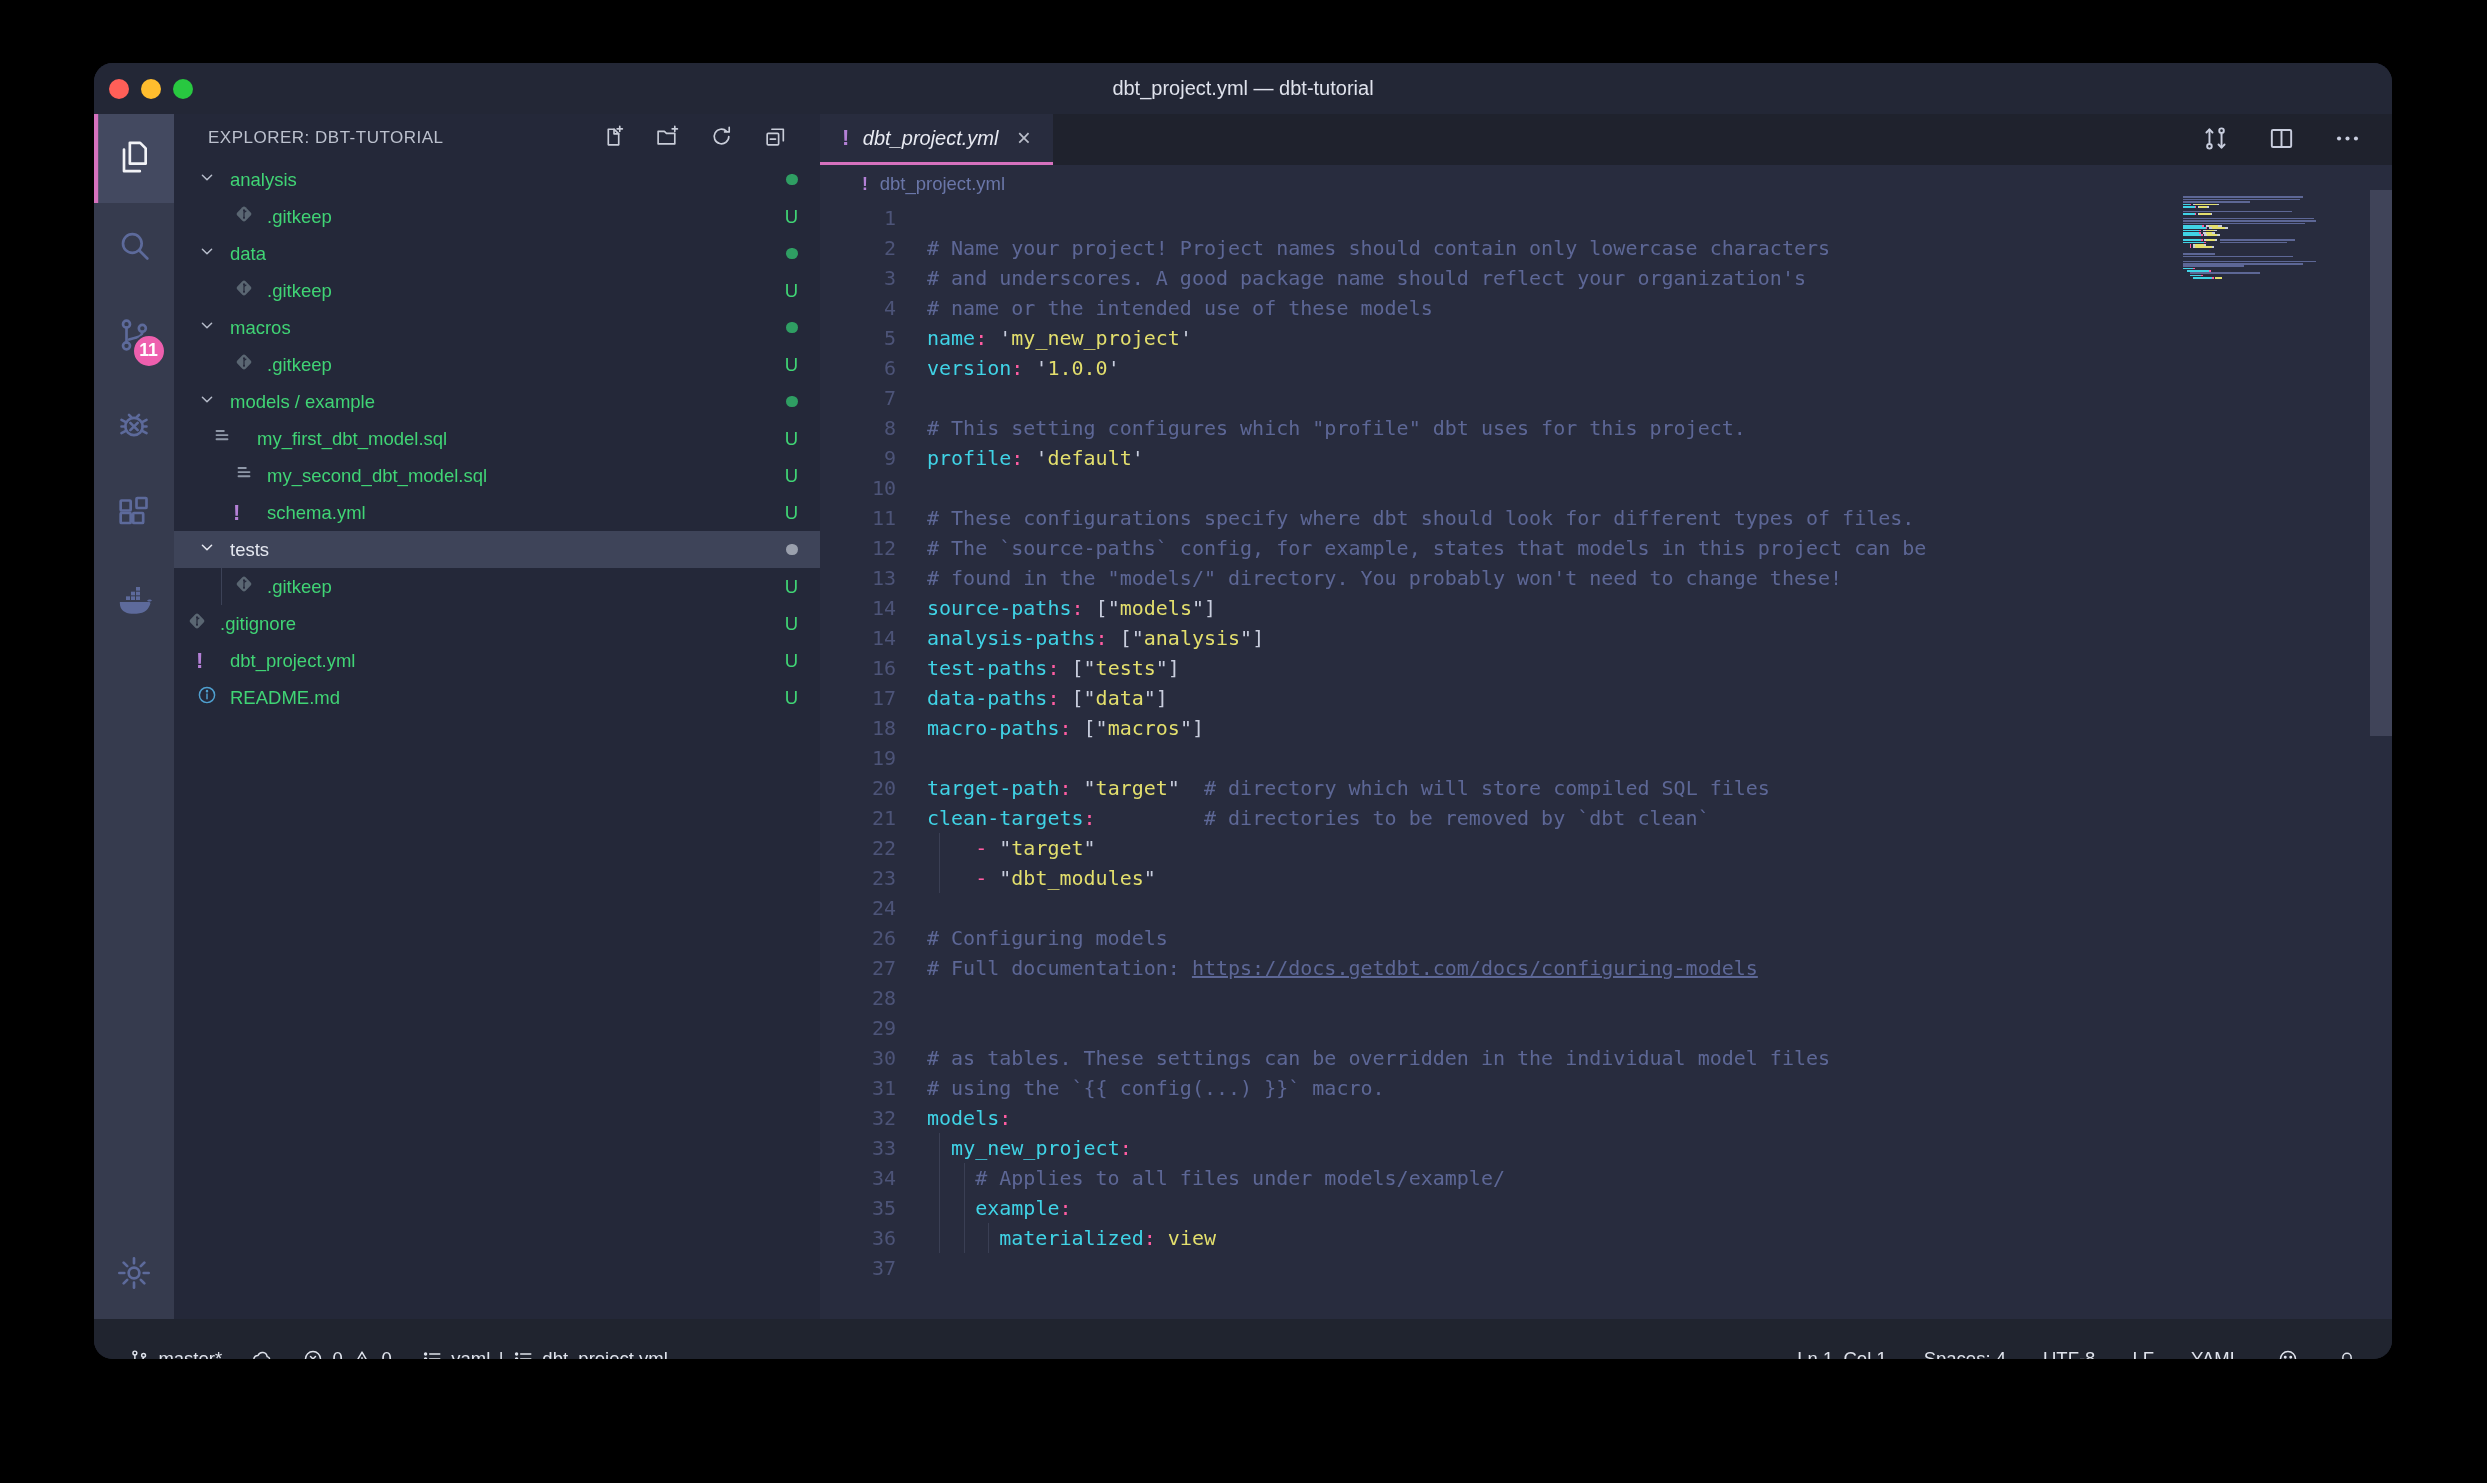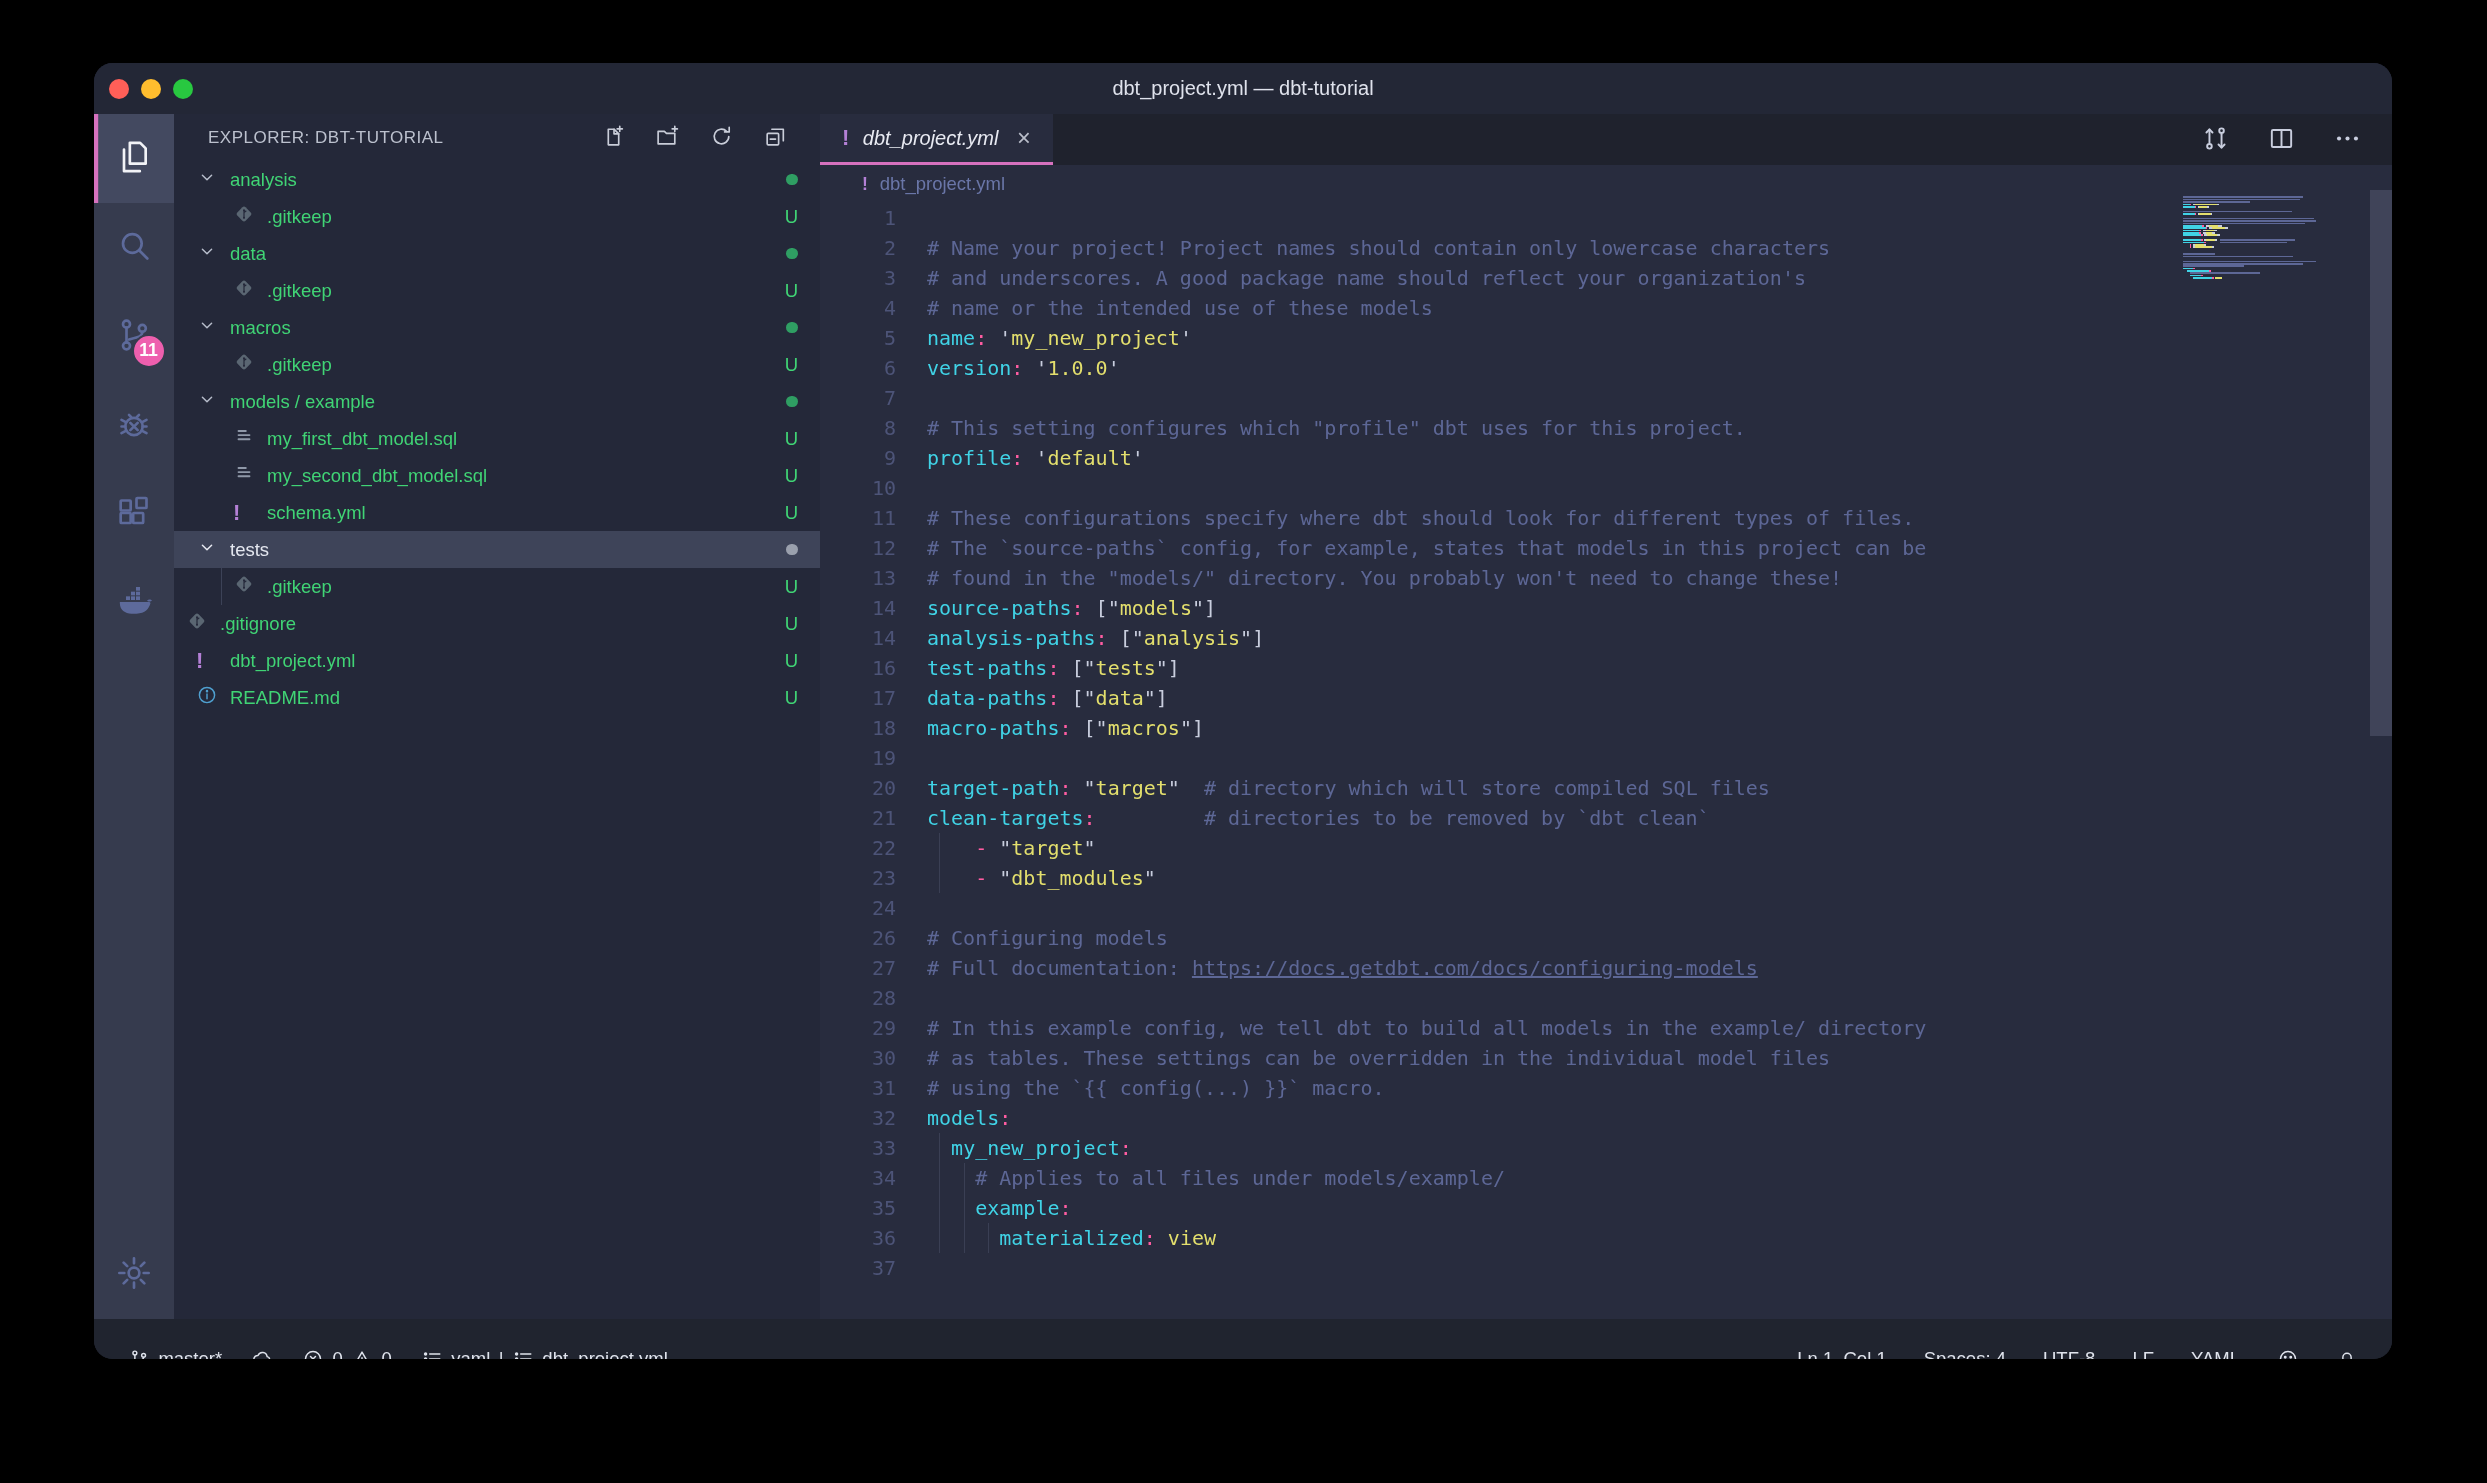--- a/index.html
+++ b/index.html
@@ -263,21 +263,21 @@
           </div>
           <div class="tree-row" style="padding-left: 22px;">
             <span class="tr-slot">
               <span class="chev"><svg viewBox="0 0 24 24" fill="none" stroke="currentColor" stroke-width="1.6" stroke-linecap="round" stroke-linejoin="round">
                   <path d="M7 10l5 5 5-5"></path>
                 </svg></span>
             </span>
             <span class="tr-label">models / example</span>
             <span class="dot green"></span>
           </div>
-          <div class="tree-row" style="padding-left: 59px;">
+          <div class="tree-row" style="padding-left: 37px; gap: 12px;">
             <span class="tr-slot">
               <span class="icon-sql"><svg viewBox="0 0 24 24" fill="none" stroke="currentColor" stroke-width="1.6" stroke-linecap="round" stroke-linejoin="round">
                   <path d="M6 6.5h8M6 11h12M6 15.5h12" stroke-width="2"></path>
                 </svg></span>
             </span>
             <span class="tr-label">my_first_dbt_model.sql</span>
             <span class="git-badge">U</span>
           </div>
           <div class="tree-row" style="padding-left: 59px; text-align: center;">
             <span class="tr-slot">
@@ -404,21 +404,21 @@
           <div class="line"><span class="num">18</span><span><span class="tk-k">macro-paths</span><span class="tk-p">:</span><span class="tk-t"> </span><span class="tk-w">["</span><span class="tk-s">macros</span><span class="tk-w">"]</span></span></div>
           <div class="line"><span class="num">19</span><span></span></div>
           <div class="line"><span class="num">20</span><span><span class="tk-k">target-path</span><span class="tk-p">:</span><span class="tk-t"> </span><span class="tk-w">"</span><span class="tk-s">target</span><span class="tk-w">"</span><span class="tk-t">  </span><span class="tk-c"># directory which will store compiled SQL files</span></span></div>
           <div class="line"><span class="num">21</span><span><span class="tk-k">clean-targets</span><span class="tk-p">:</span><span class="tk-t">         </span><span class="tk-c"># directories to be removed by `dbt clean`</span></span></div>
           <div class="line"><span class="iguide" style="left: 119px;"></span><span class="num">22</span><span><span class="tk-t">    </span><span class="tk-p">-</span><span class="tk-t"> </span><span class="tk-w">"</span><span class="tk-s">target</span><span class="tk-w">"</span></span></div>
           <div class="line"><span class="iguide" style="left: 119px;"></span><span class="num">23</span><span><span class="tk-t">    </span><span class="tk-p">-</span><span class="tk-t"> </span><span class="tk-w">"</span><span class="tk-s">dbt_modules</span><span class="tk-w">"</span></span></div>
           <div class="line"><span class="num">24</span><span></span></div>
           <div class="line"><span class="num">26</span><span><span class="tk-c"># Configuring models</span></span></div>
           <div class="line"><span class="num">27</span><span><span class="tk-c"># Full documentation: </span><span class="tk-cl">https://docs.getdbt.com/docs/configuring-models</span></span></div>
           <div class="line"><span class="num">28</span><span></span></div>
-          <div class="line"><span class="num">29</span><span><span class="tk-c"># In this example config, we tell dbt to build all models in the example/ directory</span></span></div>
+          <div class="line"><span class="num">29</span></div>
           <div class="line"><span class="num">30</span><span><span class="tk-c"># as tables. These settings can be overridden in the individual model files</span></span></div>
           <div class="line"><span class="num">31</span><span><span class="tk-c"># using the `{{ config(...) }}` macro.</span></span></div>
           <div class="line"><span class="num">32</span><span><span class="tk-k">models</span><span class="tk-p">:</span></span></div>
           <div class="line"><span class="iguide" style="left: 119px;"></span><span class="num">33</span><span><span class="tk-t">  </span><span class="tk-k">my_new_project</span><span class="tk-p">:</span></span></div>
           <div class="line"><span class="iguide" style="left: 119px;"></span><span class="iguide" style="left: 144px;"></span><span class="num">34</span><span><span class="tk-t">    </span><span class="tk-c"># Applies to all files under models/example/</span></span></div>
           <div class="line"><span class="iguide" style="left: 119px;"></span><span class="iguide" style="left: 144px;"></span><span class="num">35</span><span><span class="tk-t">    </span><span class="tk-k">example</span><span class="tk-p">:</span></span></div>
           <div class="line"><span class="iguide" style="left: 119px;"></span><span class="iguide" style="left: 144px;"></span><span class="iguide" style="left: 168px;"></span><span class="num">36</span><span><span class="tk-t">      </span><span class="tk-k">materialized</span><span class="tk-p">:</span><span class="tk-t"> </span><span class="tk-s">view</span></span></div>
           <div class="line"><span class="num">37</span><span></span></div>
         </div>
 

